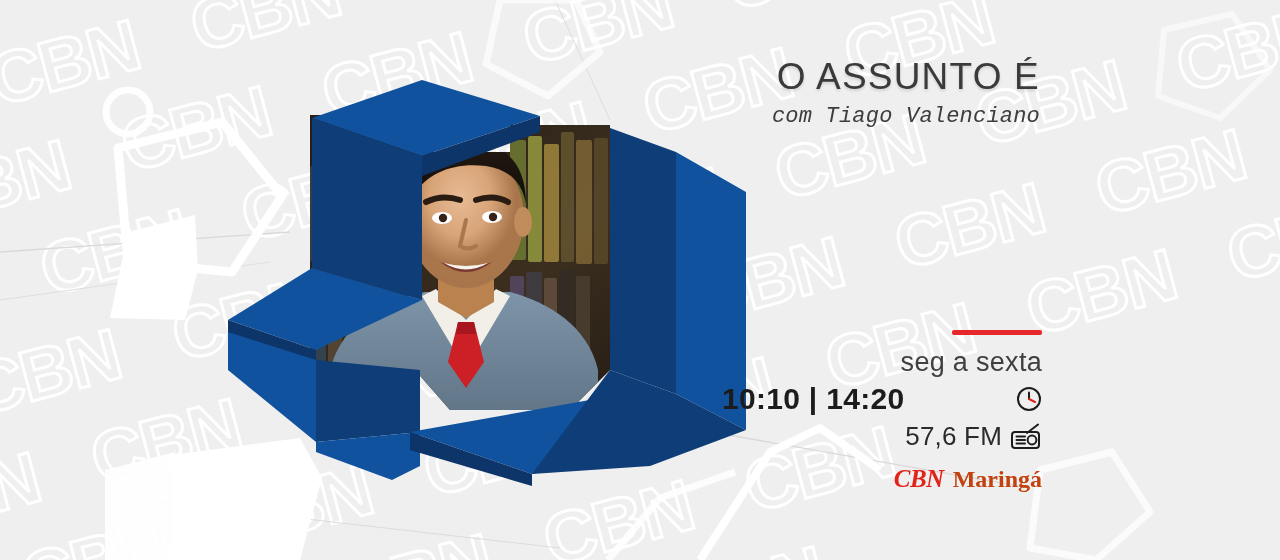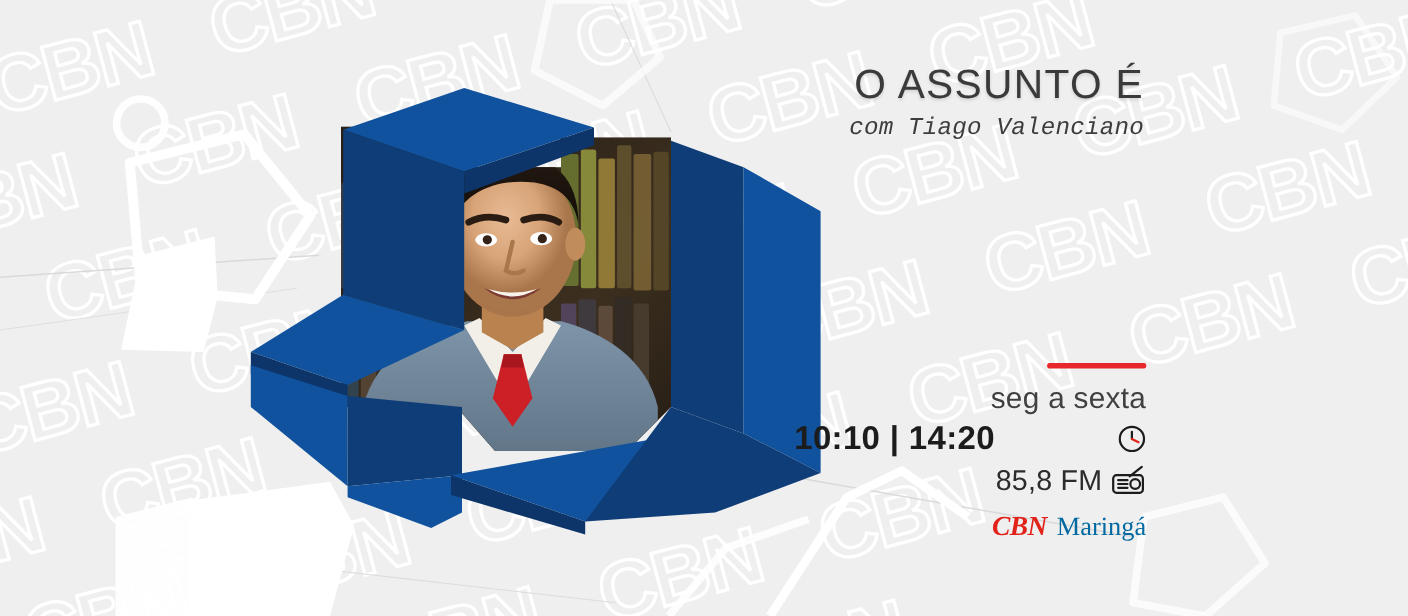--- a/index.html
+++ b/index.html
@@ -164,23 +164,23 @@
   .logo-cbn {
     font-family: "Liberation Serif", serif;
     font-weight: 700;
     font-style: italic;
     font-size: 25px;
     color: #e2231a;
     letter-spacing: -0.5px;
   }
   .logo-city {
     font-family: "Liberation Serif", serif;
-    font-weight: 400;
+    font-weight: 700;
     font-size: 24px;
-    color: #0369a1;
+    color: #c2410c;
     letter-spacing: 0px;
   }
   .icon-svg { display: block; }
 </style>
 </head>
 <body>
 
 <div id="banner">
 
   <div class="bg-base"></div>
@@ -405,21 +405,21 @@
       <span>
         <svg class="icon-svg" width="26" height="26" viewBox="0 0 26 26">
           <circle cx="13" cy="13" r="11" fill="none" stroke="#1c1c1c" stroke-width="2"></circle>
           <line x1="13" y1="13" x2="13" y2="6.5" stroke="#1c1c1c" stroke-width="2" stroke-linecap="round"></line>
           <line x1="13" y1="13" x2="19" y2="16" stroke="#e2231a" stroke-width="2" stroke-linecap="round"></line>
         </svg>
       </span>
     </div>
 
     <div class="sched-freq">
-      <span class="sched-freq-text">85,8 FM</span>
+      <span class="sched-freq-text">57,6 FM</span>
       <span>
         <svg class="icon-svg" width="32" height="28" viewBox="0 0 32 28">
           <line x1="17" y1="10" x2="28" y2="1.5" stroke="#1c1c1c" stroke-width="2" stroke-linecap="round"></line>
           <rect x="2" y="9" width="27" height="16" rx="3" fill="none" stroke="#1c1c1c" stroke-width="2"></rect>
           <circle cx="22" cy="17" r="4.4" fill="none" stroke="#1c1c1c" stroke-width="2"></circle>
           <line x1="6.5" y1="13.5" x2="15" y2="13.5" stroke="#1c1c1c" stroke-width="2" stroke-linecap="round"></line>
           <line x1="6.5" y1="17" x2="15" y2="17" stroke="#1c1c1c" stroke-width="2" stroke-linecap="round"></line>
           <line x1="6.5" y1="20.5" x2="15" y2="20.5" stroke="#1c1c1c" stroke-width="2" stroke-linecap="round"></line>
         </svg>
       </span>

